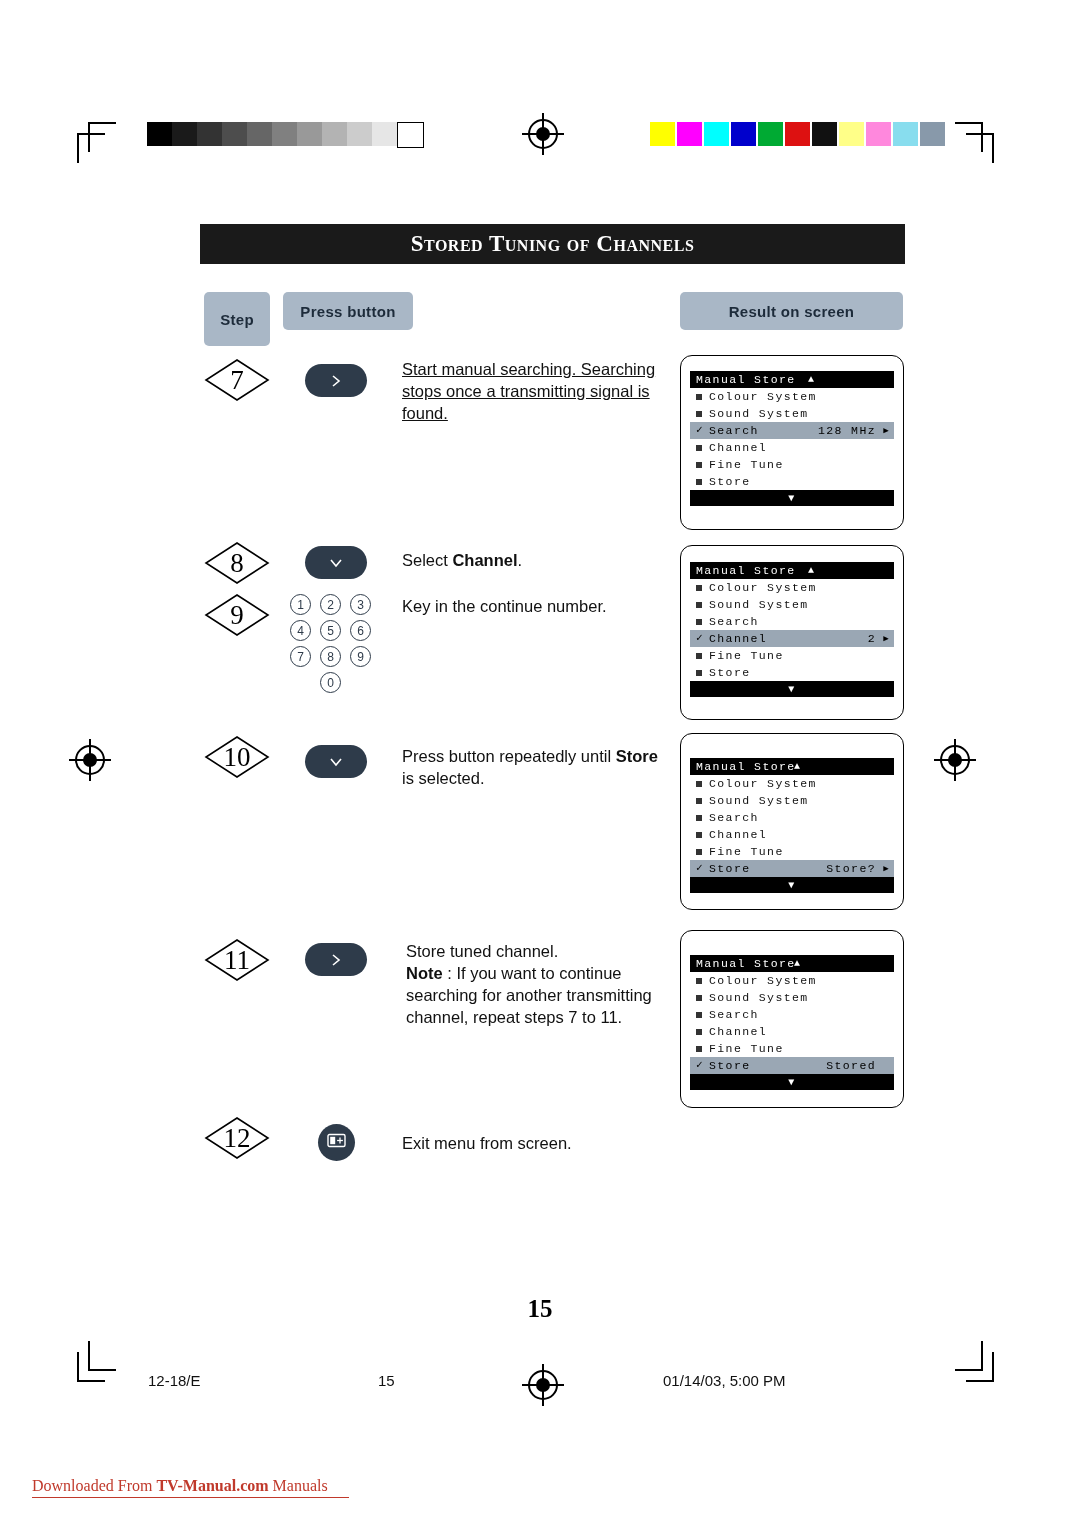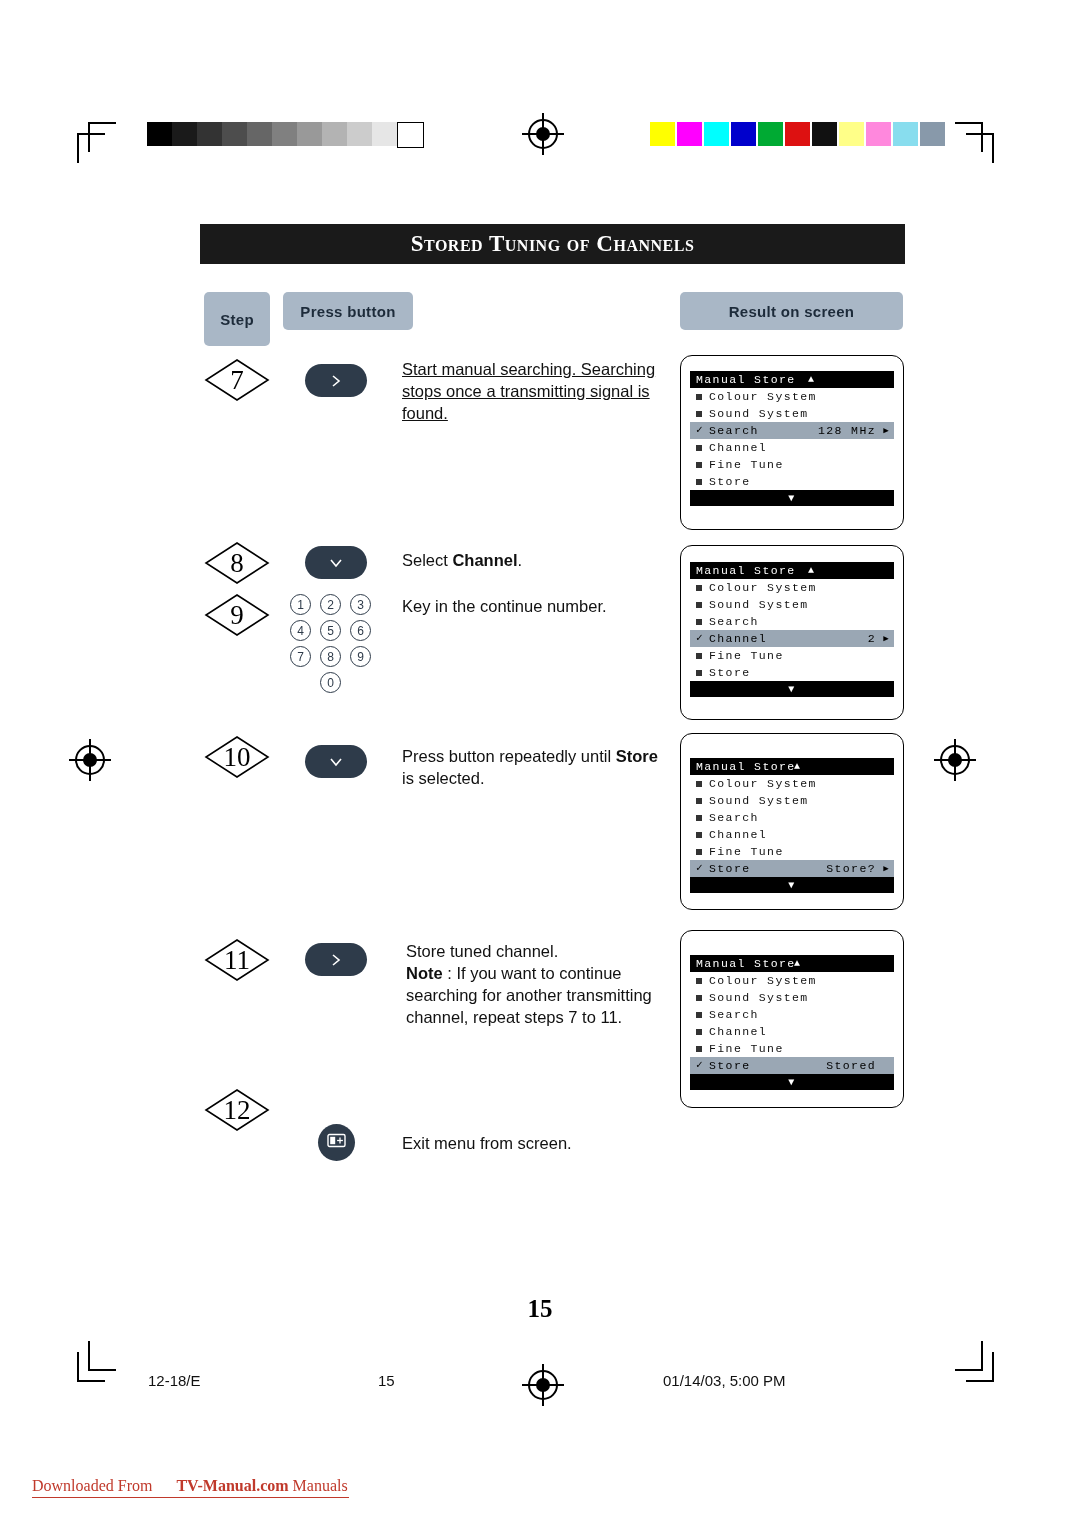--- a/index.html
+++ b/index.html
@@ -239,21 +239,21 @@
   .foot-mid { left: 378px; top: 1372px; }
   .foot-right { left: 663px; top: 1372px; }
 
   .download-note {
     position: absolute;
     left: 32px; top: 1477px;
     font-family: "Liberation Serif", serif;
     font-size: 16px;
     color: #c0392b;
   }
-  .download-note b { font-weight: bold; margin-left: 20px; }
+  .download-note b { font-weight: bold; }
   .download-underline {
     position: absolute;
     left: 32px; top: 1497px;
     width: 317px; height: 1px;
     background: #c0392b;
   }
 </style>
 </head>
 <body>
 
@@ -526,21 +526,21 @@
         <span class="bullet"></span>
         <span>Fine Tune</span>
       </div>
       <div class="osd-row sel">
         <span class="check">✓</span>
         <span>Store</span>
         <span class="val">Stored</span>
       </div>
       <div class="osd-foot">▼</div>
     </div>
-    <div class="step-badge" style="left: 204px; top: 1088px;">
+    <div class="step-badge" style="left: 204px; top: 1116px;">
       <svg class="hex" viewBox="0 0 66 44" xmlns="http://www.w3.org/2000/svg">
         <polygon points="33,2 64,22 33,42 2,22" fill="none" stroke="#000" stroke-width="1.6"></polygon>
       </svg>
       <span class="num">12</span>
     </div>
     <div class="btn-round" style="left: 318px; top: 1124px;">
       <span><svg width="19" height="15" viewBox="0 0 19 15">
           <rect x="1" y="1.5" width="17" height="12" rx="1.5" fill="none" stroke="#fff" stroke-width="1.4"></rect>
           <rect x="3.2" y="3.8" width="5" height="7.4" fill="#fff"></rect>
           <line x1="13" y1="4.6" x2="13" y2="10.4" stroke="#fff" stroke-width="1.3"></line>

